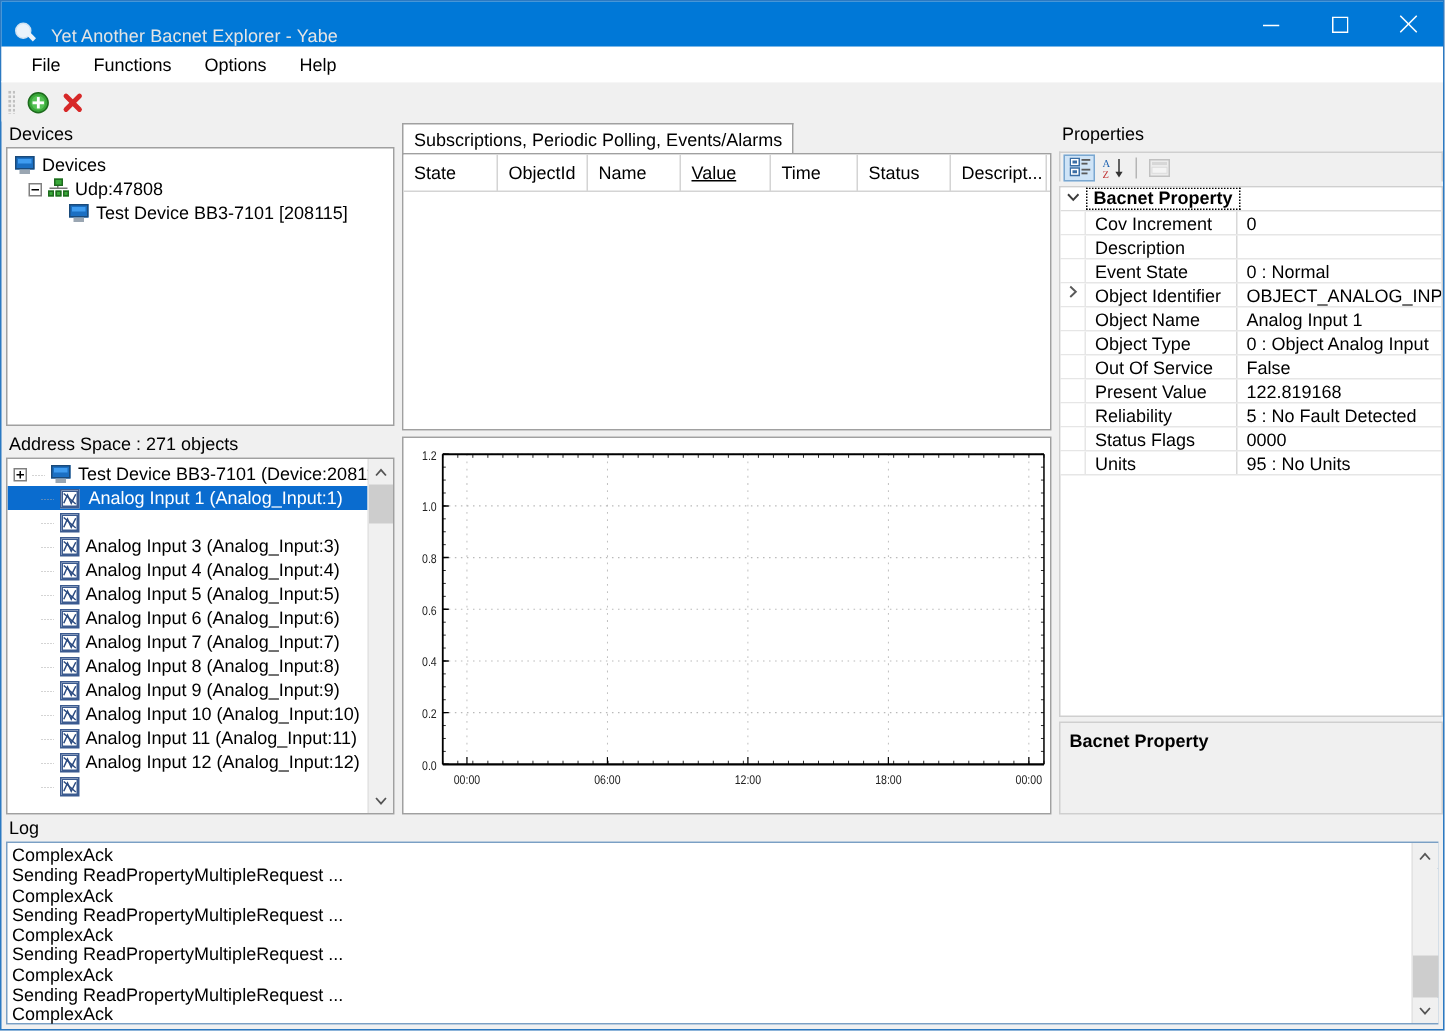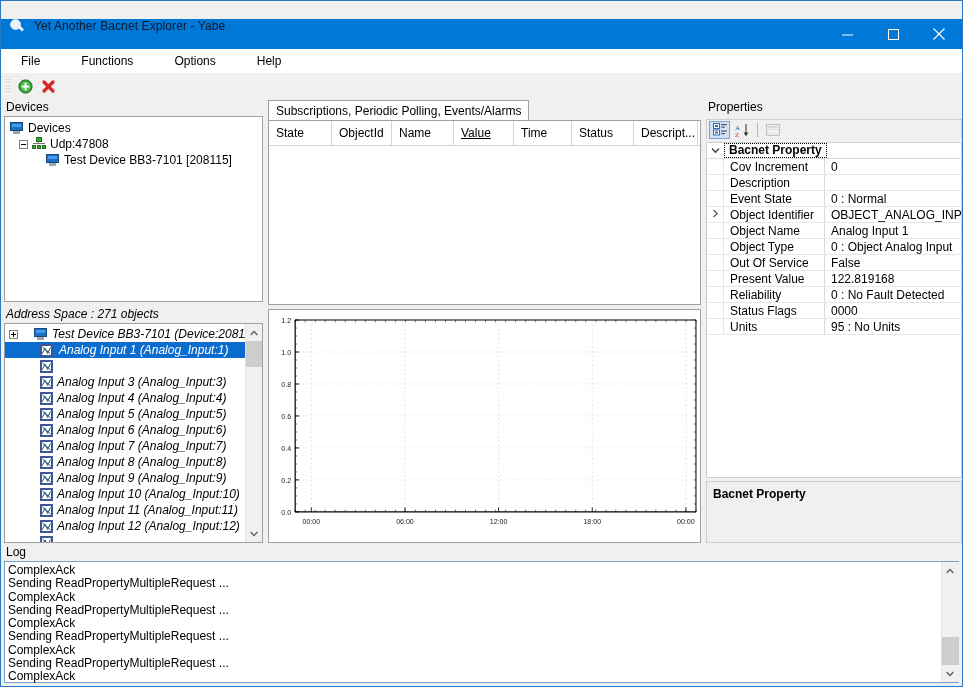--- a/index.html
+++ b/index.html
@@ -13,24 +13,23 @@
     -webkit-font-smoothing: none;
   }
   .window {
     position: absolute; left:0; top:0; width:963px; height:687px;
     background:#f0f0f0;
     border:1px solid #2b79c2;
     display:flex; flex-direction:column;
   }
   
   .titlebar {
-    height:30px; background:#0078d7; color:#0f172a;
-    display:flex; align-items:flex-start; flex:0 0 auto;
+    height:30px; background:#0078d7; color:#e5e5e5;
+    display:flex; align-items:flex-end; flex:0 0 auto;
     position:relative;
-    margin-top:18px;
   }
   .title-icon {
     width:16px; height:16px; margin-left:9px; margin-right:8px;
     position:relative; flex:0 0 auto;
   }
   .title-icon .lens {
     position:absolute; left:0; top:0; width:11px; height:11px;
     border-radius:50%; background:#eaf3fb; border:1px solid #cfe2f2;
   }
   .title-icon .handle {
@@ -42,21 +41,20 @@
   .win-btn {
     width:46px; height:30px; display:flex; align-items:center; justify-content:center;
     color:#fff;
   }
   .win-btn svg { display:block; }
   
   .menubar {
     height:24px; background:#fff; display:flex; align-items:center;
     padding-left:9px; flex:0 0 auto;
     border-bottom:1px solid #fff;
-    gap:19px;
   }
   .menu-item { padding:3px 11px; color:#000; font-size:12px; }
   
   .toolbar {
     height:26px; background:#f0f0f0; display:flex; align-items:center;
     padding-left:4px; flex:0 0 auto;
   }
   .grip { width:5px; height:16px; margin-right:4px;
      background-image: radial-gradient(#b4b4b4 40%, transparent 41%);
      background-size:3px 3px; opacity:.8;}
@@ -267,21 +265,21 @@
               <div class="ico ico-monitor">
                 <div class="scr"></div>
                   <div class="base"></div>
               </div>
               <span class="lbl">Test Device BB3-7101 [208115]</span>
             </div>
           </div>
         </div>
       </div>
 
-      <div style="flex:1 1 auto; display:flex; flex-direction:column; min-height:0;font-style:italic;">
+      <div style="flex:1 1 auto; display:flex; flex-direction:column; min-height:0;">
         <div class="panel-label">Address Space : 271 objects</div>
         <div class="sunken addr-box">
           <div class="tree" style="padding-top:2px;">
             <div class="tnode">
               <div class="expander plus"></div>
               <div class="dots"></div>
               <div class="ico ico-monitor">
                 <div class="scr"></div>
                   <div class="base"></div>
               </div>
@@ -731,21 +729,21 @@
               <div class="p-val">False</div>
             </div>
             <div class="prow">
               <div class="p-exp"></div>
               <div class="p-name">Present Value</div>
               <div class="p-val">122.819168</div>
             </div>
             <div class="prow">
               <div class="p-exp"></div>
               <div class="p-name">Reliability</div>
-              <div class="p-val">0 : No Fault Detected</div>
+              <div class="p-val">5 : No Fault Detected</div>
             </div>
             <div class="prow">
               <div class="p-exp"></div>
               <div class="p-name">Status Flags</div>
               <div class="p-val">0000</div>
             </div>
             <div class="prow">
               <div class="p-exp"></div>
               <div class="p-name">Units</div>
               <div class="p-val">95 : No Units</div>

